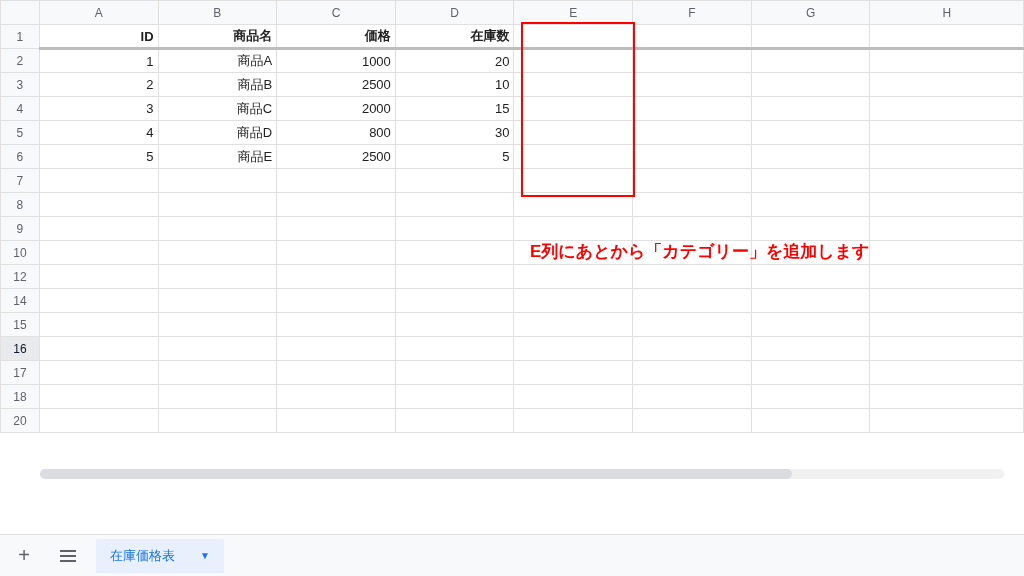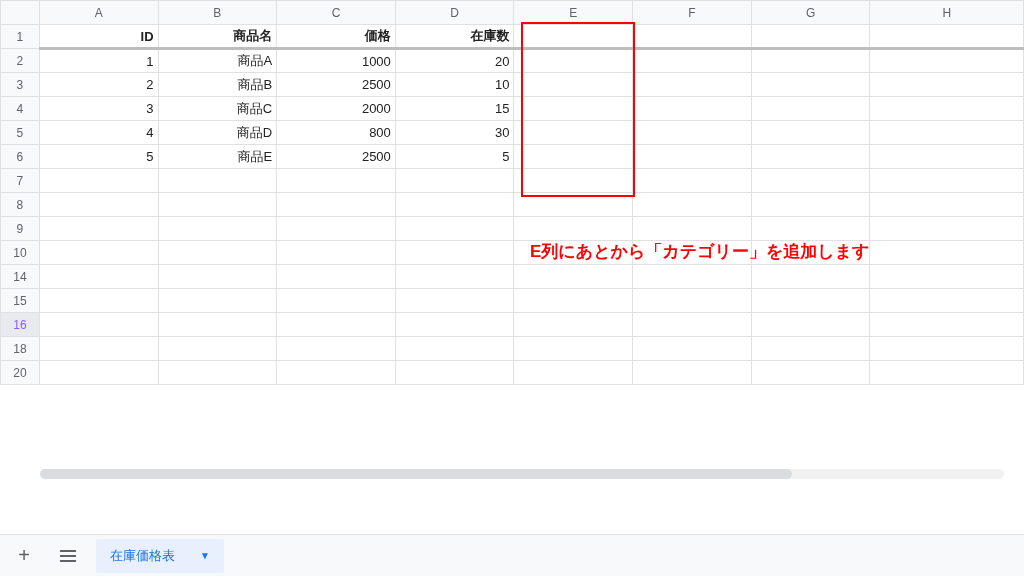--- a/index.html
+++ b/index.html
@@ -46,21 +46,21 @@
     th.col-header {
       height: 22px;
     }
     th.row-header {
       width: 38px;
       text-align: center;
       background: #f8f9fa;
     }
     th.row-header.selected {
       background: #e8eaed;
-      color: #8b5cf6;
+      color: #0f172a;
     }
     td.cell {
       font-size: 13px;
       background: #fff;
     }
     td.num { text-align: right; }
     td.txt { text-align: right; }
     td.bold { font-weight: bold; }
     tr.header-row td.cell {
       border-bottom: 3px solid #bdbdbd;
@@ -299,20 +299,31 @@
           <td class="cell"></td>
           <td class="cell"></td>
           <td class="cell"></td>
           <td class="cell"></td>
           <td class="cell"></td>
           <td class="cell"></td>
           <td class="cell"></td>
           <td class="cell"></td>
         </tr>
         <tr>
+          <th class="row-header">12</th>
+          <td class="cell"></td>
+          <td class="cell"></td>
+          <td class="cell"></td>
+          <td class="cell"></td>
+          <td class="cell"></td>
+          <td class="cell"></td>
+          <td class="cell"></td>
+          <td class="cell"></td>
+        </tr>
+        <tr>
           <th class="row-header">14</th>
           <td class="cell"></td>
           <td class="cell"></td>
           <td class="cell"></td>
           <td class="cell"></td>
           <td class="cell"></td>
           <td class="cell"></td>
           <td class="cell"></td>
           <td class="cell"></td>
         </tr>
@@ -322,20 +333,31 @@
           <td class="cell"></td>
           <td class="cell"></td>
           <td class="cell"></td>
           <td class="cell"></td>
           <td class="cell"></td>
           <td class="cell"></td>
           <td class="cell"></td>
         </tr>
         <tr>
           <th class="row-header selected">16</th>
+          <td class="cell"></td>
+          <td class="cell"></td>
+          <td class="cell"></td>
+          <td class="cell"></td>
+          <td class="cell"></td>
+          <td class="cell"></td>
+          <td class="cell"></td>
+          <td class="cell"></td>
+        </tr>
+        <tr>
+          <th class="row-header">17</th>
           <td class="cell"></td>
           <td class="cell"></td>
           <td class="cell"></td>
           <td class="cell"></td>
           <td class="cell"></td>
           <td class="cell"></td>
           <td class="cell"></td>
           <td class="cell"></td>
         </tr>
         <tr>

